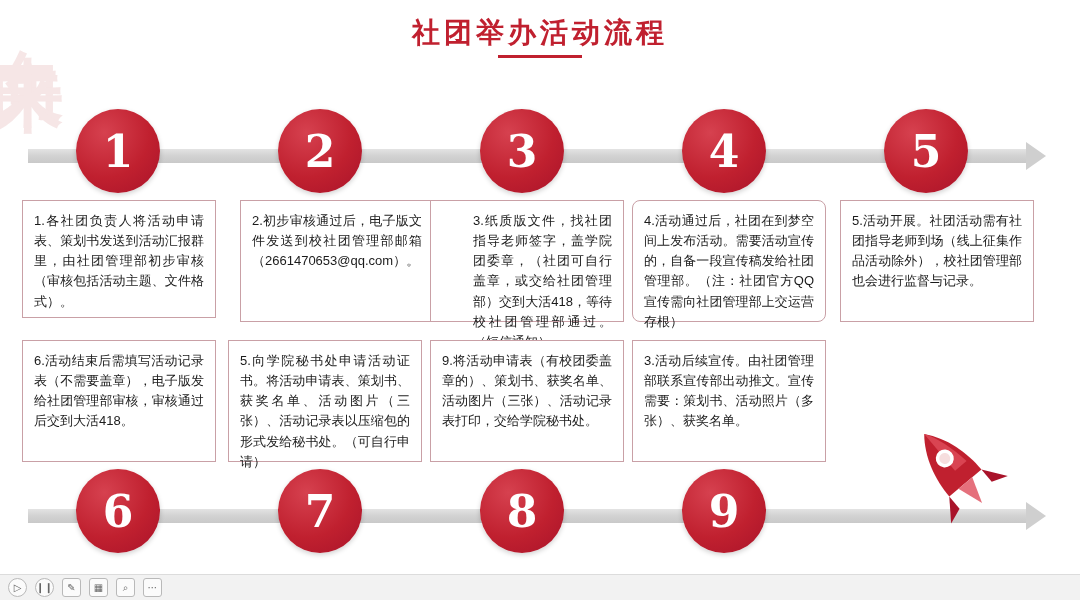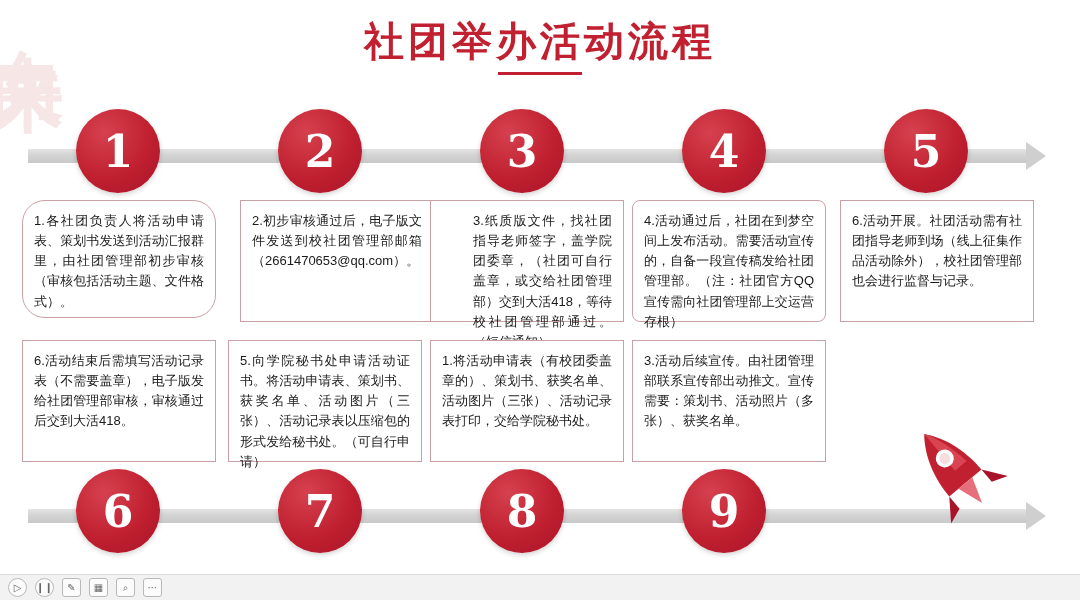--- a/index.html
+++ b/index.html
@@ -49,21 +49,21 @@
     position: absolute;
     top: 14px;
     left: 0;
     width: 1080px;
     text-align: center;
     z-index: 5;
   }
   .title {
     display: inline-block;
     font-family: "DejaVu Serif", "Liberation Serif", serif;
-    font-size: 40px;
+    font-size: 28px;
     font-weight: bold;
     color: #c0202f;
     letter-spacing: 4px;
     position: relative;
     padding-bottom: 6px;
   }
   .title::after {
     content: "";
     position: absolute;
     left: 50%;
@@ -181,29 +181,29 @@
 
 <div class="arrow" id="arrow-top"></div>
 <div class="arrow" id="arrow-bottom"></div>
 
 <div class="circle" style="left:76px;  top:109px;">1</div>
 <div class="circle" style="left:278px; top:109px;">2</div>
 <div class="circle" style="left:480px; top:109px;">3</div>
 <div class="circle" style="left:682px; top:109px;">4</div>
 <div class="circle" style="left:884px; top:109px;">5</div>
 
-<div class="card" style="left:22px;  top:200px; width:194px; height:118px;border-radius:23px;">1.各社团负责人将活动申请表、策划书发送到活动汇报群里，由社团管理部初步审核（审核包括活动主题、文件格式）。</div>
+<div class="card" style="left:22px;  top:200px; width:194px; height:118px;">1.各社团负责人将活动申请表、策划书发送到活动汇报群里，由社团管理部初步审核（审核包括活动主题、文件格式）。</div>
 <div class="card" style="left:240px; top:200px; width:194px; height:122px;">2.初步审核通过后，电子版文件发送到校社团管理部邮箱（2661470653@qq.com）。</div>
 <div class="card" style="left:430px; top:200px; width:194px; height:122px;padding-left:42px;">3.纸质版文件，找社团指导老师签字，盖学院团委章，（社团可自行盖章，或交给社团管理部）交到大活418，等待校社团管理部通过。（短信通知）</div>
 <div class="card" style="left:632px; top:200px; width:194px; height:122px;border-radius:8px;">4.活动通过后，社团在到梦空间上发布活动。需要活动宣传的，自备一段宣传稿发给社团管理部。（注：社团官方QQ宣传需向社团管理部上交运营存根）</div>
-<div class="card" style="left:840px; top:200px; width:194px; height:122px;">6.活动开展。社团活动需有社团指导老师到场（线上征集作品活动除外），校社团管理部也会进行监督与记录。</div>
+<div class="card" style="left:840px; top:200px; width:194px; height:122px;">5.活动开展。社团活动需有社团指导老师到场（线上征集作品活动除外），校社团管理部也会进行监督与记录。</div>
 
 <div class="card" style="left:22px;  top:340px; width:194px; height:122px;">6.活动结束后需填写活动记录表（不需要盖章），电子版发给社团管理部审核，审核通过后交到大活418。</div>
 <div class="card" style="left:228px; top:340px; width:194px; height:122px;">5.向学院秘书处申请活动证书。将活动申请表、策划书、获奖名单、活动图片（三张）、活动记录表以压缩包的形式发给秘书处。（可自行申请）</div>
-<div class="card" style="left:430px; top:340px; width:194px; height:122px;">1.将活动申请表（有校团委盖章的）、策划书、获奖名单、活动图片（三张）、活动记录表打印，交给学院秘书处。</div>
+<div class="card" style="left:430px; top:340px; width:194px; height:122px;">9.将活动申请表（有校团委盖章的）、策划书、获奖名单、活动图片（三张）、活动记录表打印，交给学院秘书处。</div>
 <div class="card" style="left:632px; top:340px; width:194px; height:122px;">3.活动后续宣传。由社团管理部联系宣传部出动推文。宣传需要：策划书、活动照片（多张）、获奖名单。</div>
 
 <div class="circle" style="left:76px;  top:469px;">6</div>
 <div class="circle" style="left:278px; top:469px;">7</div>
 <div class="circle" style="left:480px; top:469px;">8</div>
 <div class="circle" style="left:682px; top:469px;">9</div>
 
 <svg class="rocket" viewBox="0 0 130 130">
   <g transform="rotate(-40 65 65)">
     <path d="M65 14 C80 32 86 56 86 78 L44 78 C44 56 50 32 65 14 Z" fill="#c0202f"></path>

